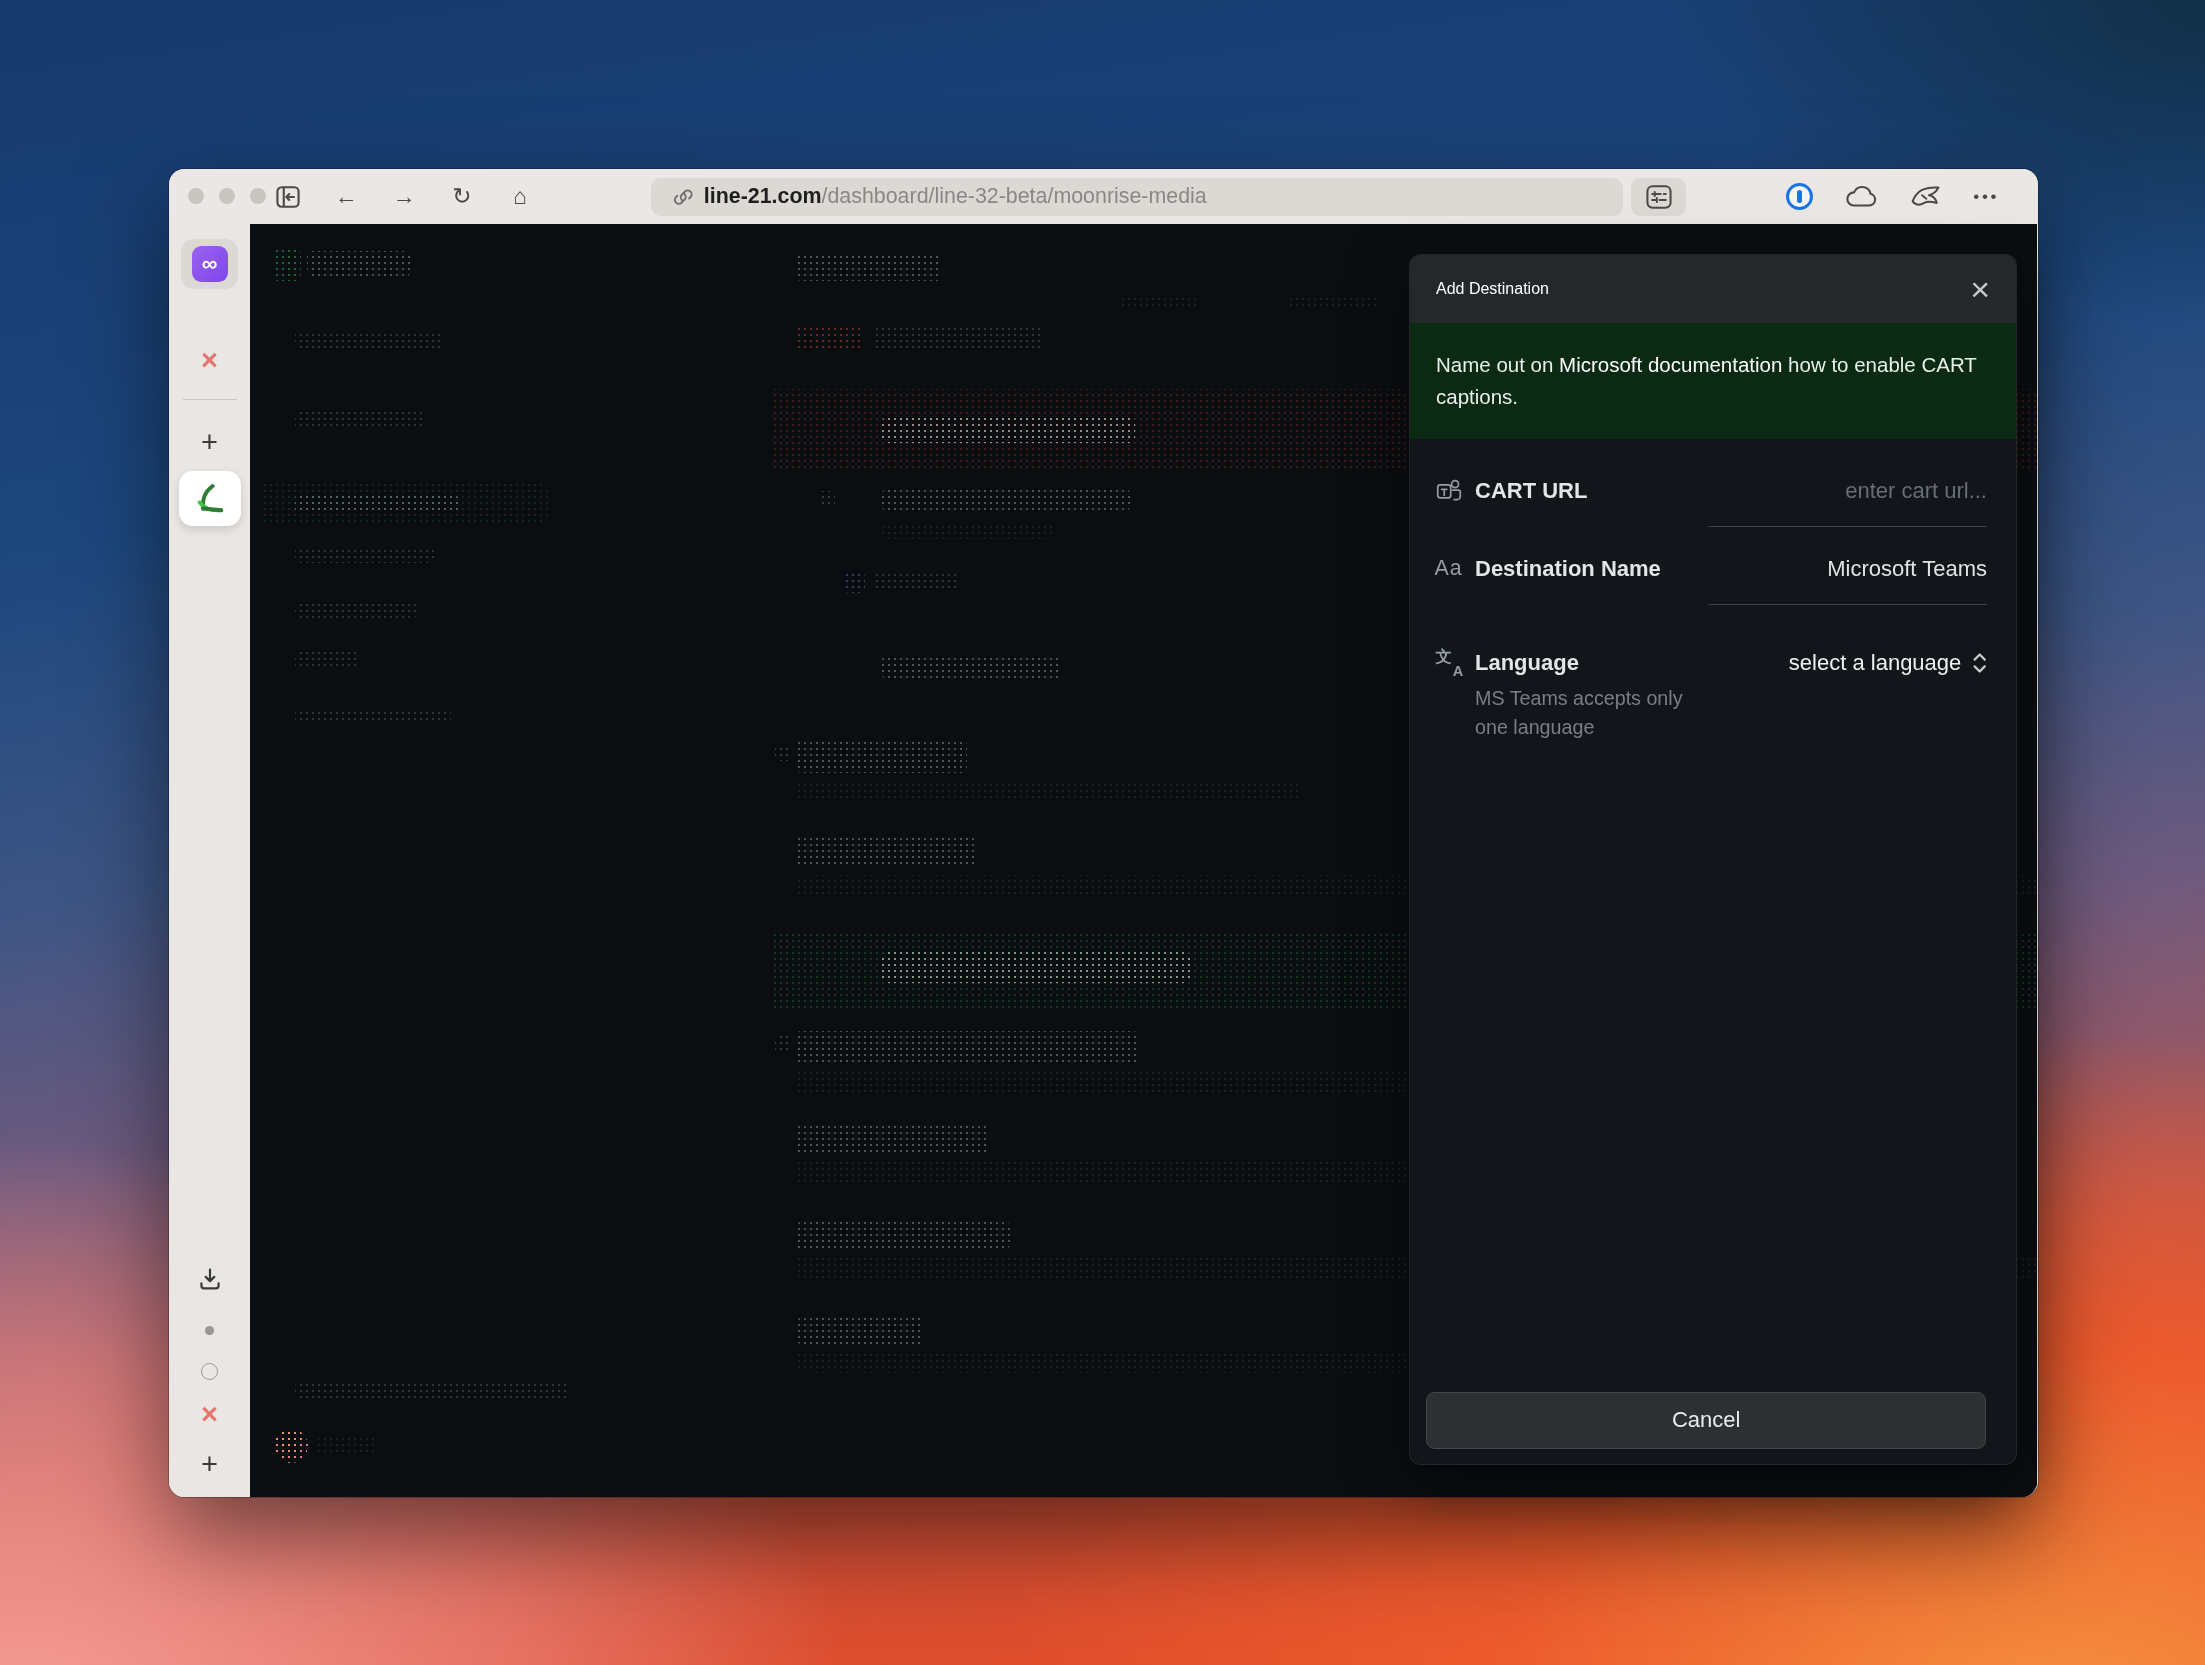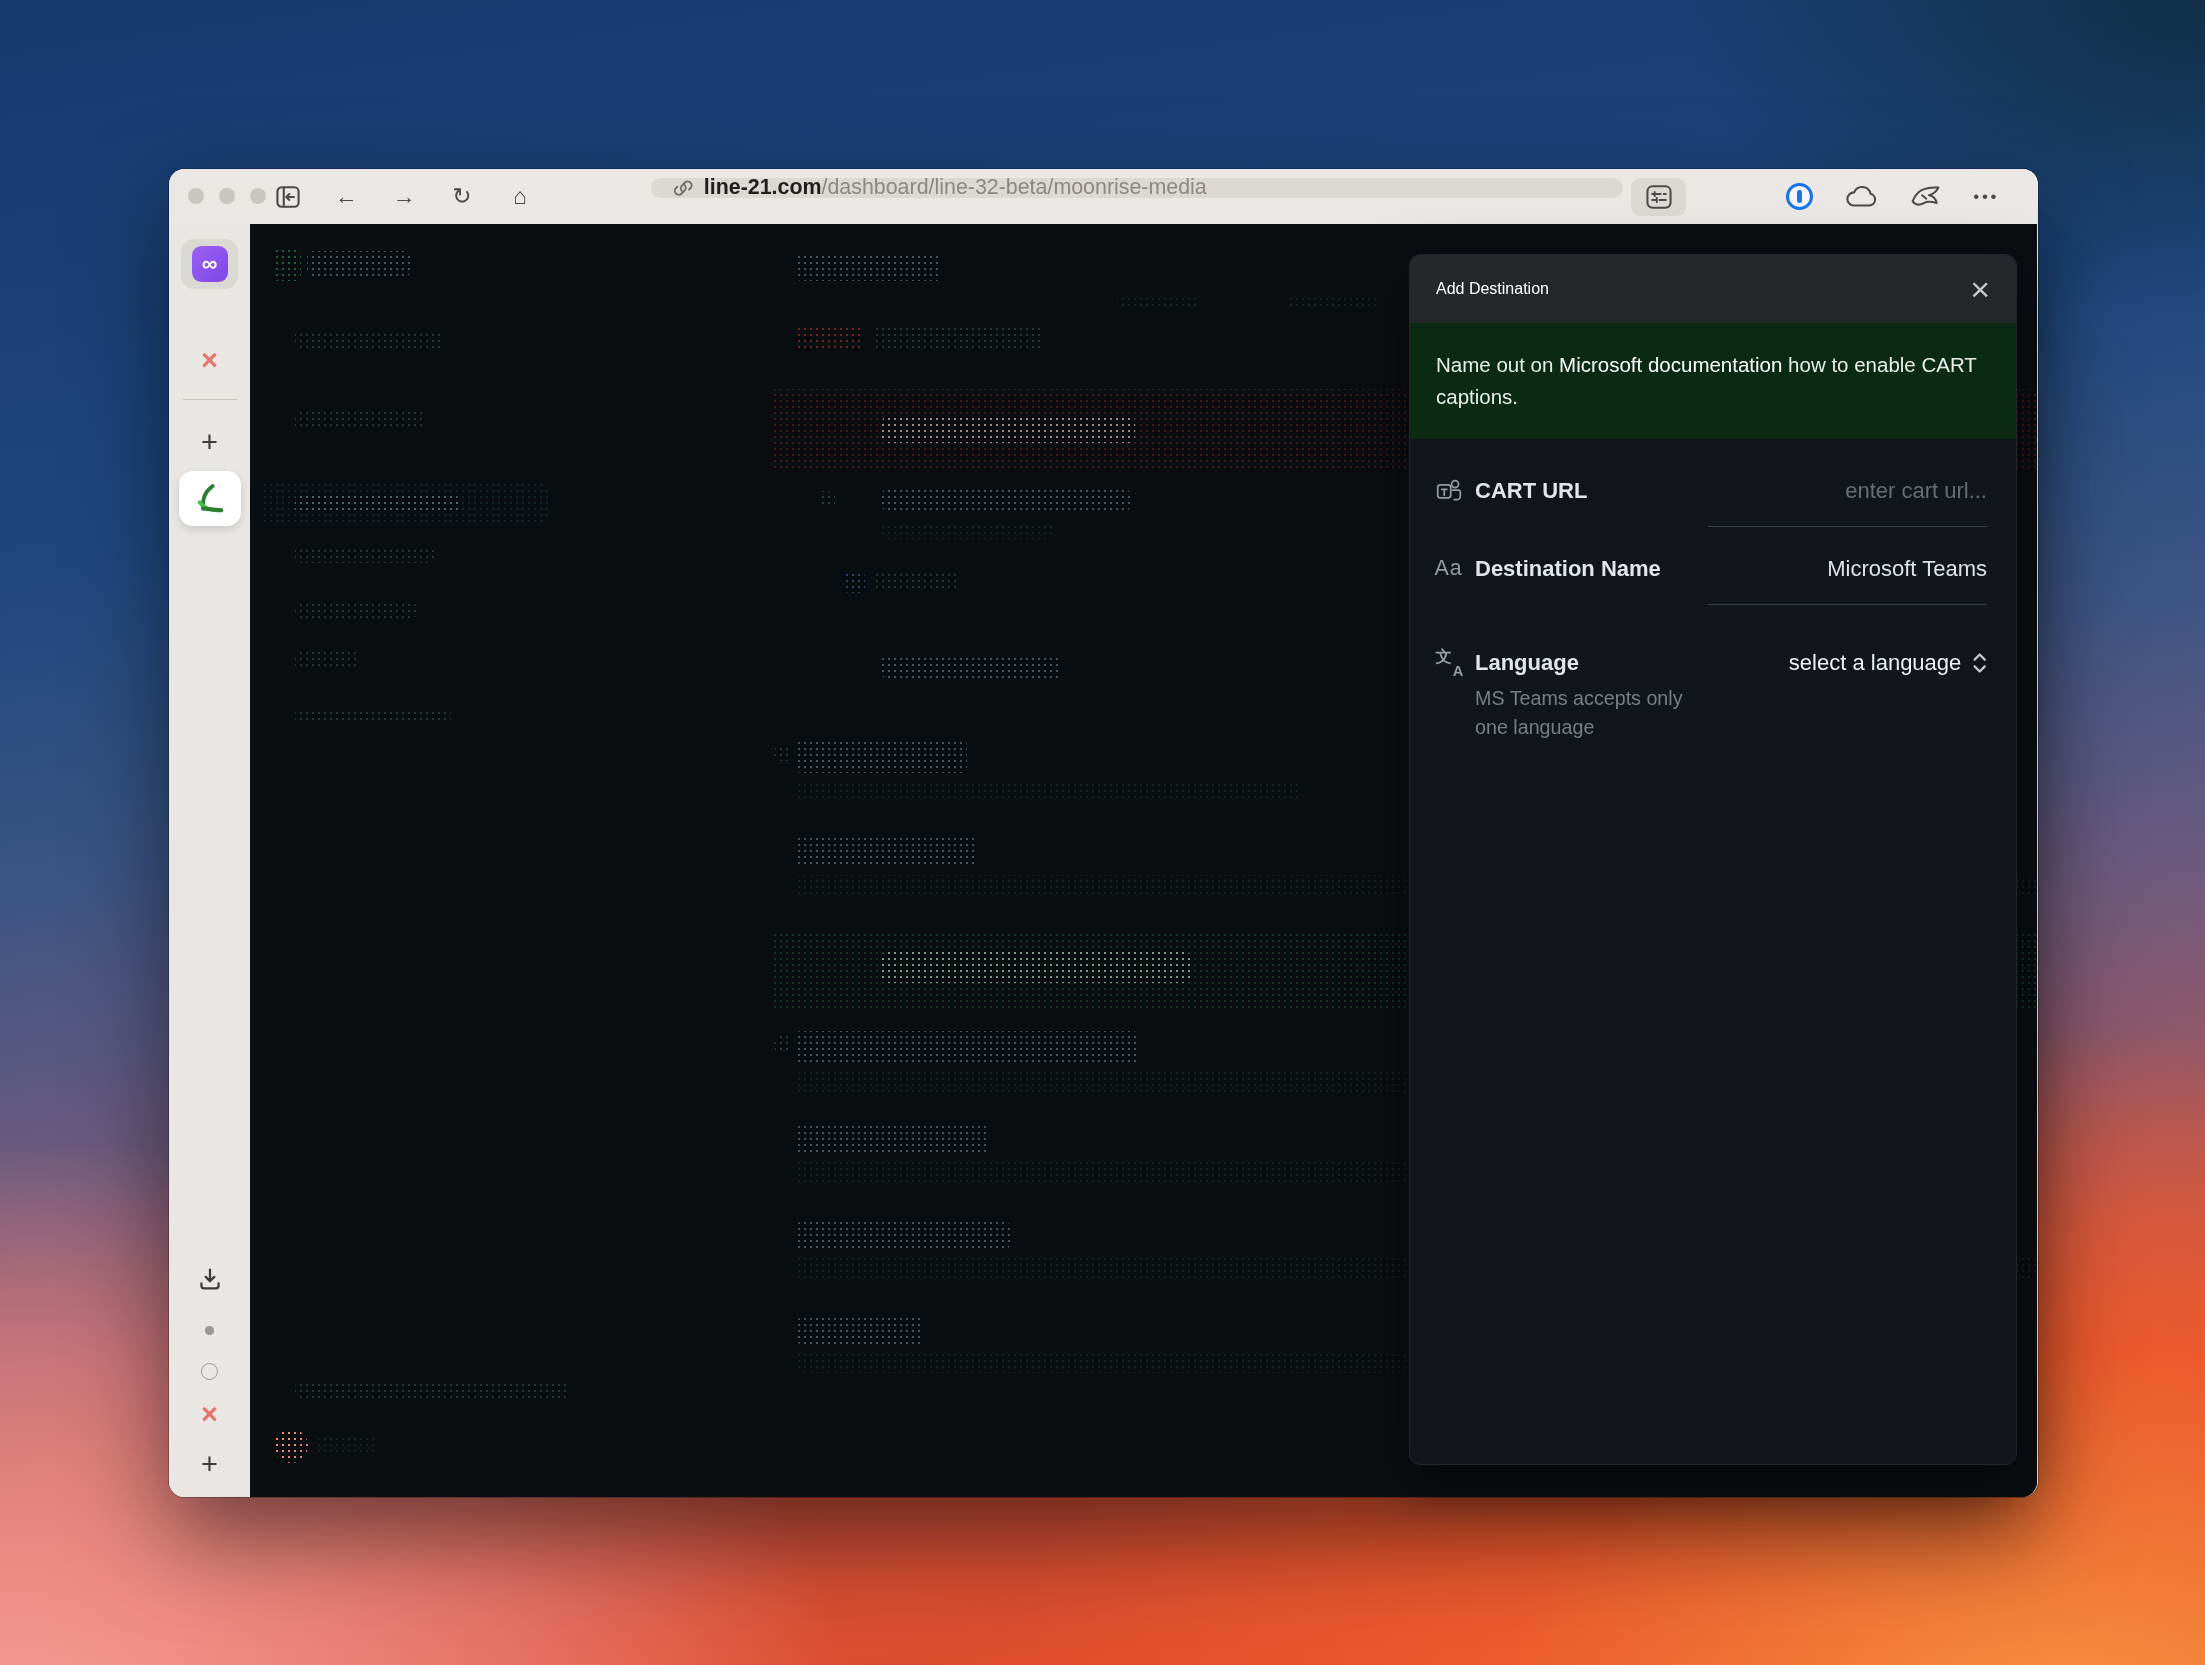--- a/index.html
+++ b/index.html
@@ -17,21 +17,21 @@
     position:absolute;left:169px;top:169px;width:1869px;height:1328px;
     background:#eae7e4;border-radius:15.4px;
     box-shadow:0 39px 94px rgba(0,0,0,.5), 0 0 0 0.9px rgba(0,0,0,.25);
   }
   
   .toolbar{position:absolute;left:0;top:0;right:0;height:55px;border-radius:15.4px 15.4px 0 0;background:#eae7e4;}
   .lights{position:absolute;left:19px;top:19px;display:flex;gap:14.6px;}
   .light{width:16.3px;height:16.3px;border-radius:50%;background:#c9c6c2;}
   .tb-icons{position:absolute;left:106px;top:0;height:55px;display:flex;align-items:center;gap:32px;color:#4a4a4a;}
   .tb-btn{width:26px;height:26px;display:flex;align-items:center;justify-content:center;font-size:23px;color:#4a4a4a;}
-  .url-pill{position:absolute;left:482px;top:8.6px;width:972px;height:20px;border-radius:9.4px;background:#dcd9d5;
+  .url-pill{position:absolute;left:482px;top:8.6px;width:972px;height:38px;border-radius:9.4px;background:#dcd9d5;
     display:flex;align-items:center;padding-left:22px;box-sizing:border-box;font-size:21.4px;}
   .url-pill .host{color:#1e1e1e;font-weight:700;}
   .url-pill .path{color:#8b8783;}
   .ext-btn{position:absolute;left:1462px;top:8.6px;width:55px;height:38px;border-radius:9.4px;background:#dcd9d5;
     display:flex;align-items:center;justify-content:center;}
   .right-icons{position:absolute;right:39px;top:0;height:55px;display:flex;align-items:center;gap:32px;}
   .one-pass{width:27px;height:27px;border-radius:50%;border:3.4px solid #1a73e8;background:#f4f6f8;box-sizing:border-box;
     display:flex;align-items:center;justify-content:center;}
   .one-pass i{display:block;width:5.1px;height:13px;border-radius:2.6px;background:#1a73e8;}
   .more-dots{font-size:17px;letter-spacing:2.6px;color:#4a4a4a;}
@@ -305,17 +305,18 @@
         <span style="color:#eef1f3">select a language</span>
         <svg width="15.4" height="22" viewBox="0 0 18 26">
           <path d="M3 9 L9 3 L15 9" fill="none" stroke="#c7cbce" stroke-width="2.6" stroke-linecap="round" stroke-linejoin="round"></path>
           <path d="M3 17 L9 23 L15 17" fill="none" stroke="#c7cbce" stroke-width="2.6" stroke-linecap="round" stroke-linejoin="round"></path>
         </svg>
       </span>
     </div>
     <div class="helper">MS Teams accepts only one language</div>
 
     <div class="m-footer">
+      <div class="btn cancel">Cancel</div>
     </div>
   </div>
 
 </div>
 
 
 </body></html>

